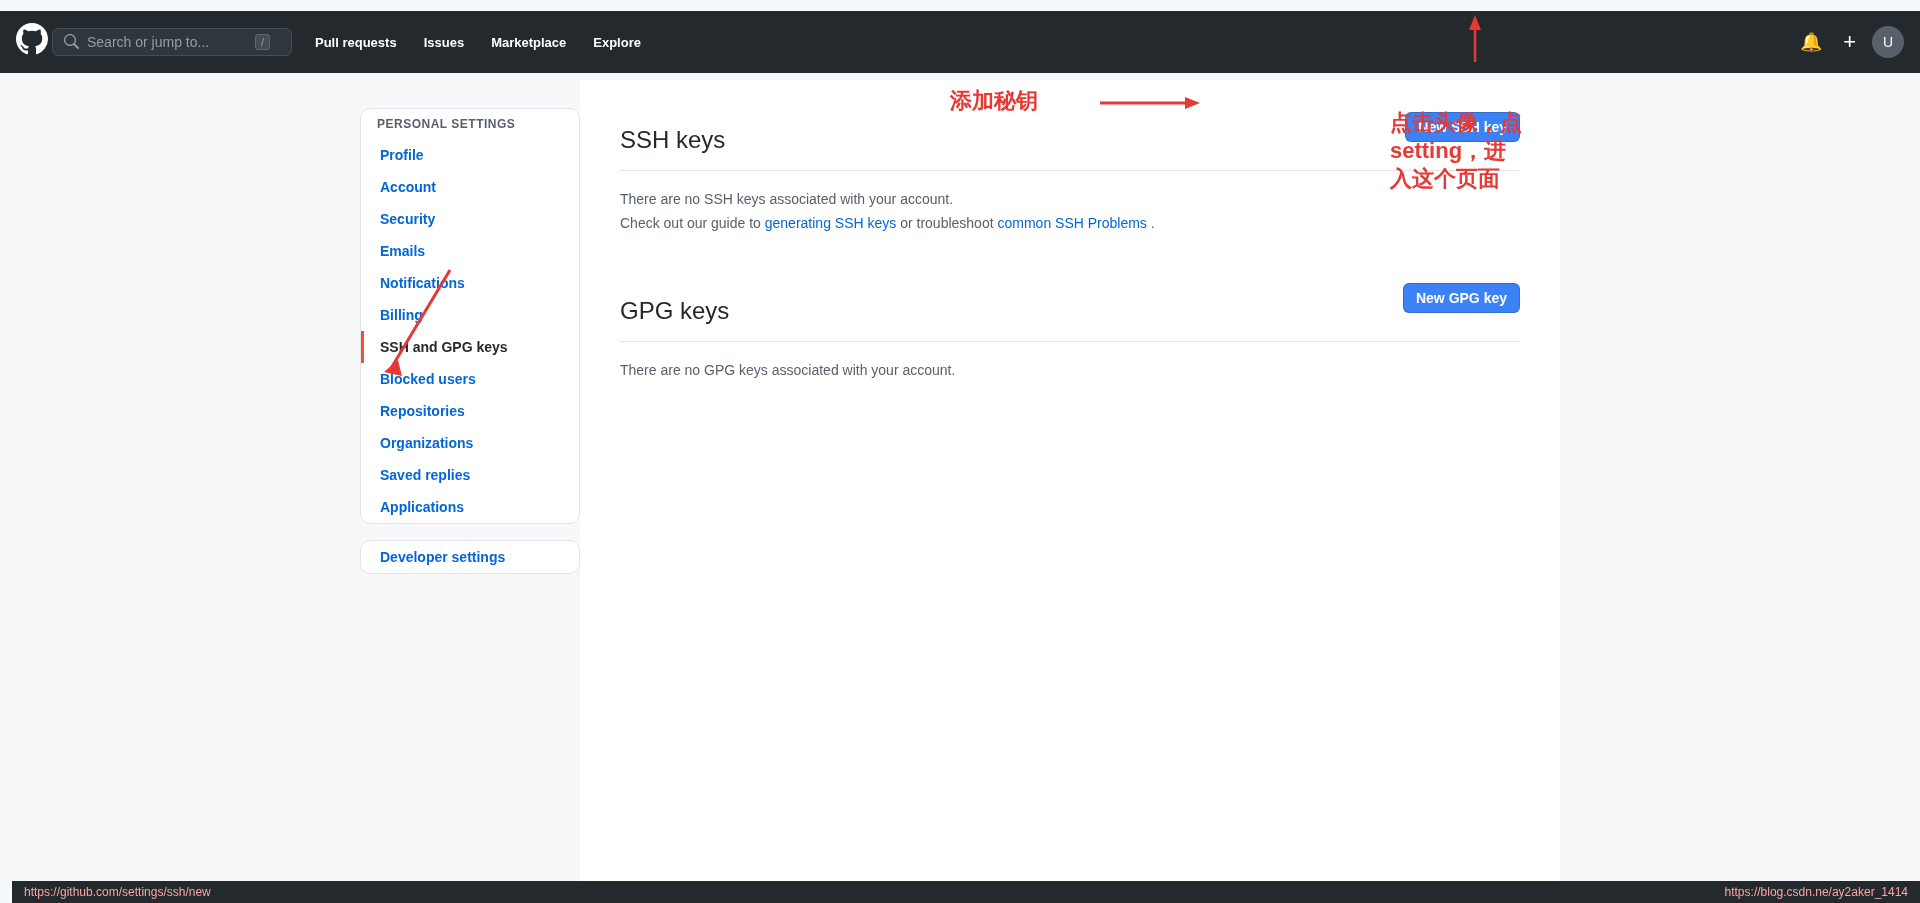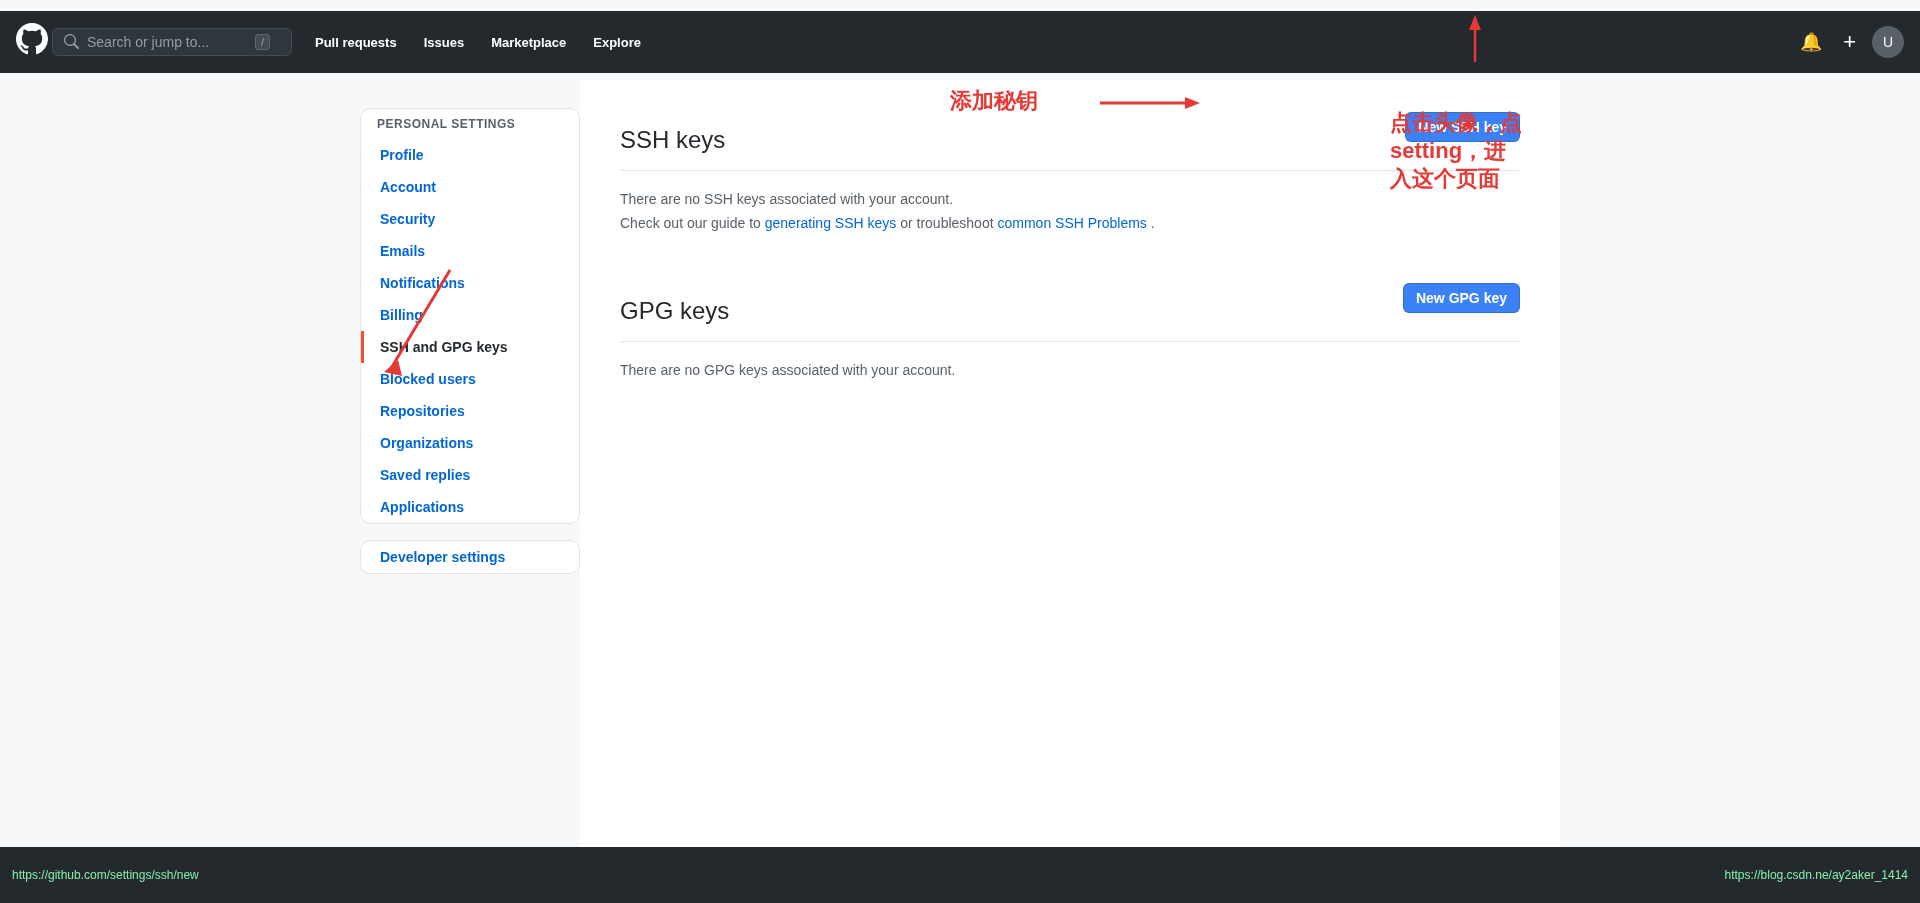--- a/index.html
+++ b/index.html
@@ -193,25 +193,25 @@
       top: 0; left: 0;
       width: 1920px;
       height: 903px;
       pointer-events: none;
       z-index: 9999;
     }
 
     
     .statusbar {
       position: fixed;
-      bottom: 0; left: 0; right: 0;
+      bottom: 0; left: 12px; right: 0;
       background: #24292e;
-      color: #86efac;
+      color: #fca5a5;
       font-size: 12px;
-      padding: 21px 12px;
+      padding: 4px 12px;
       display: flex;
       justify-content: space-between;
     }
   </style>
 </head>
 <body>
 
 <nav class="navbar">
   <div class="navbar-logo">
     <svg width="32" height="32" viewBox="0 0 16 16" fill="white">

